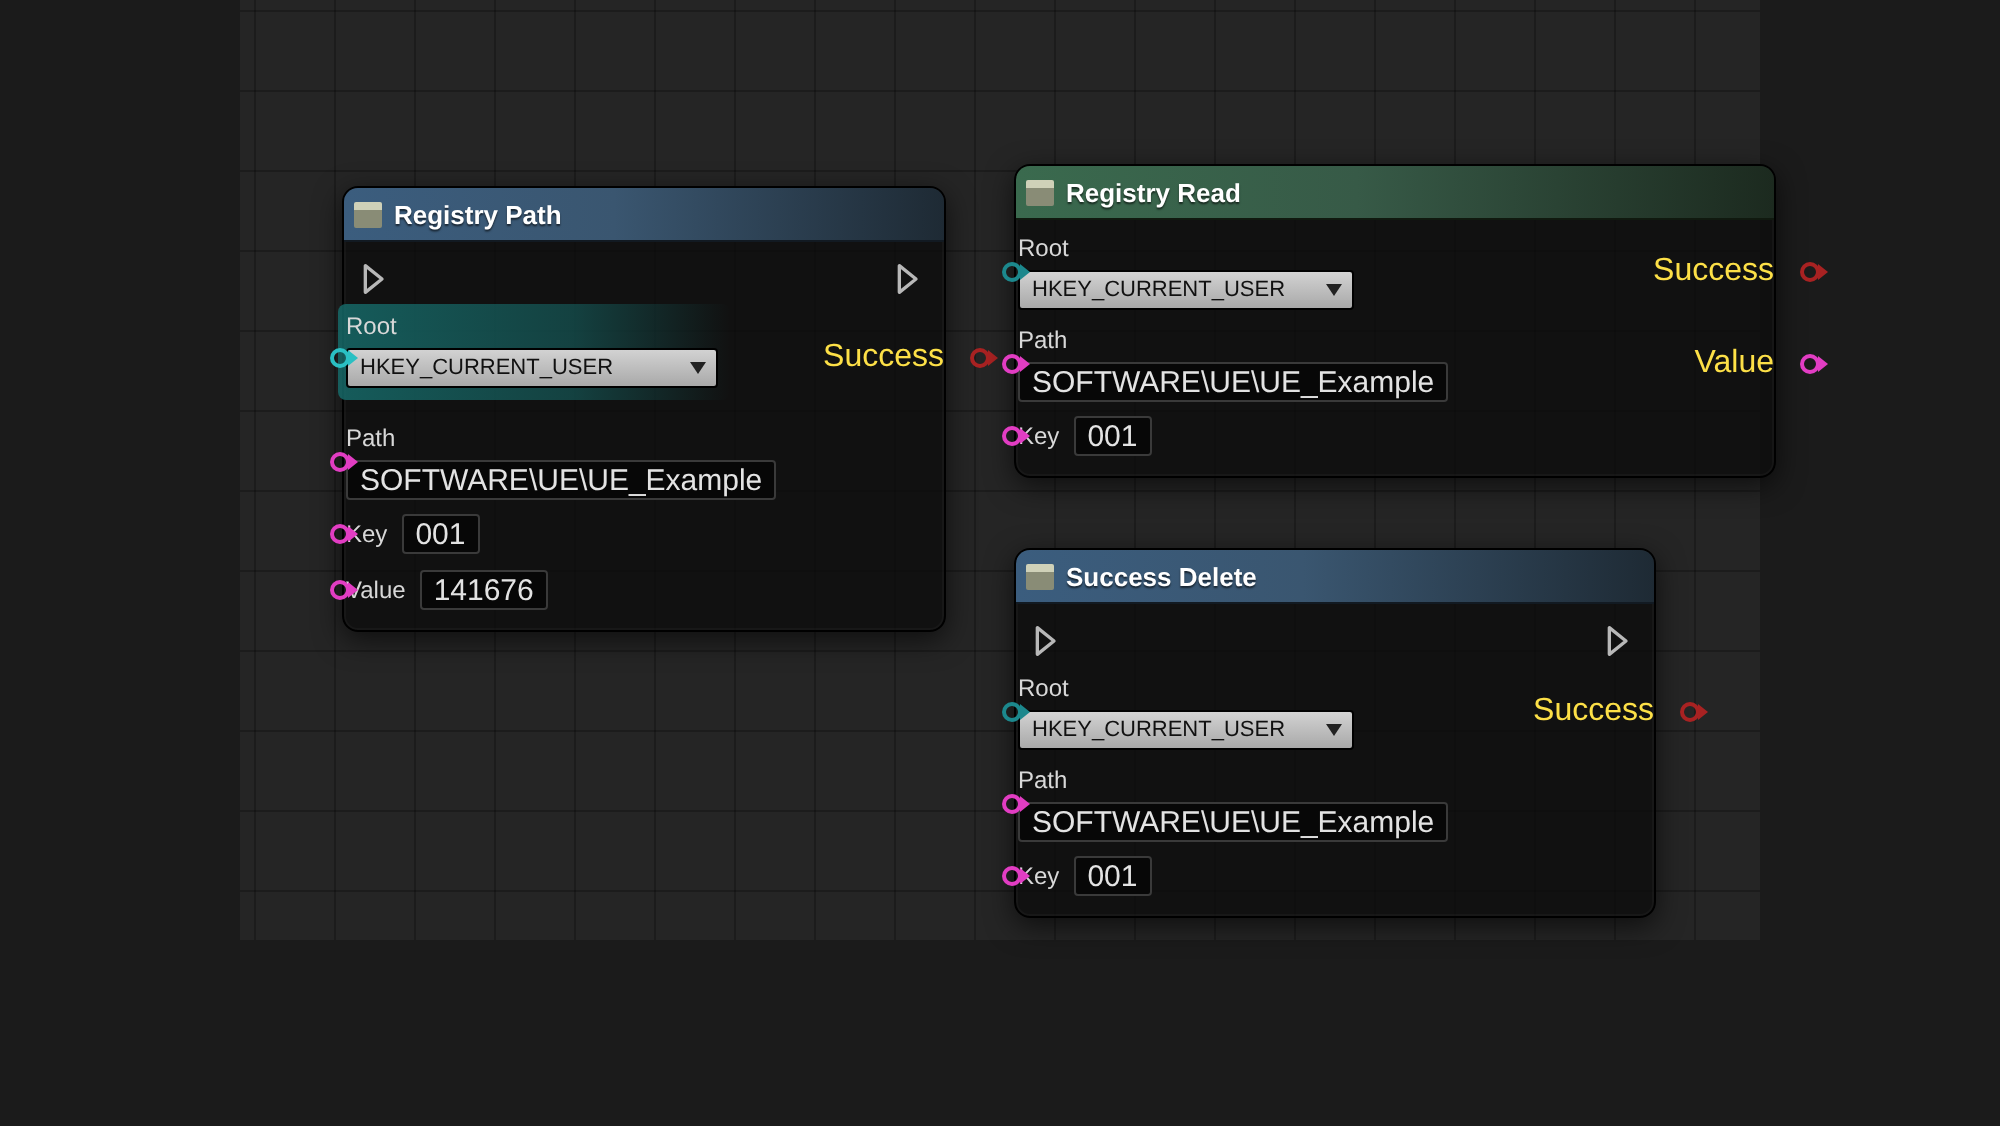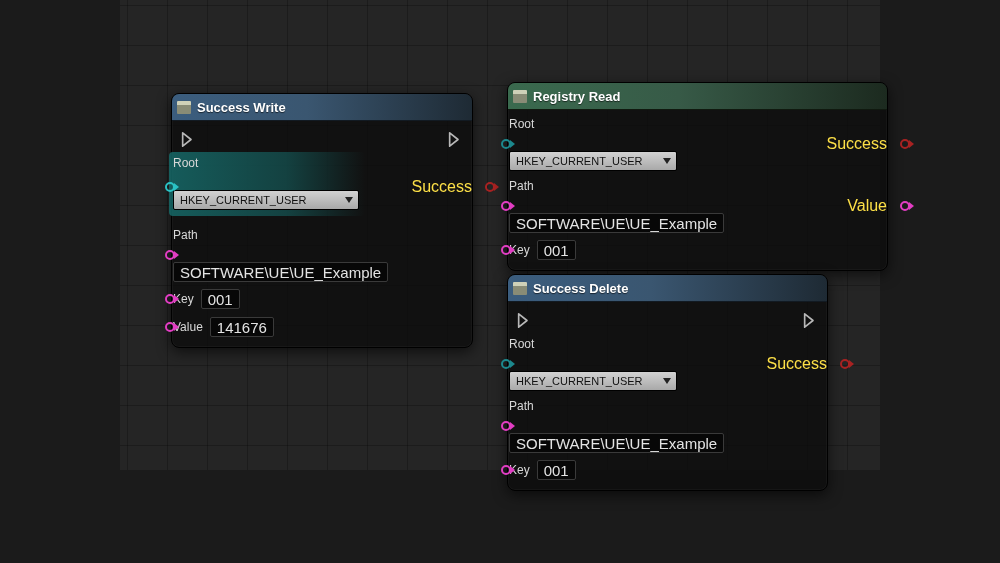--- a/index.html
+++ b/index.html
@@ -30,39 +30,39 @@
 .dot-pin{width:15px;height:13px;display:flex;align-items:center;justify-content:center;position:relative}
 .dot-pin .ring{width:10px;height:10px;border-radius:50%;border:2px solid currentColor}
 .dot-pin .tri{position:absolute;right:-2px;top:3px;width:0;height:0;border-top:4px solid transparent;border-bottom:4px solid transparent;border-left:5px solid currentColor}
 .c-red{color:#a82222}
 .c-pink{color:#e23dc3}
 .c-teal{color:#1c888d}
 .c-teal-lit{color:#2ac0c3}
 .sel{height:20px;background:linear-gradient(#d2d2d2,#a9a9a9);color:#111;border:1px solid #000;border-radius:2px;display:flex;align-items:center;justify-content:space-between;padding:0 5px 0 6px;font-size:11px;min-width:168px}
 .sel .arw{width:0;height:0;border-left:4px solid transparent;border-right:4px solid transparent;border-top:6px solid #222;margin-left:6px}
 .tx{height:20px;background:#070707;border:1px solid #3a3a3a;border-radius:2px;color:#e3e3e3;font-size:15px;padding:0 6px;display:flex;align-items:center;min-width:30px}
-.stack{display:flex;flex-direction:column;gap:20px}
+.stack{display:flex;flex-direction:column;gap:4px}
 .root-hi{background:linear-gradient(90deg,rgba(22,105,104,.85) 0%,rgba(22,105,104,.55) 60%,rgba(22,105,104,0) 100%);border-radius:4px;padding:4px 6px 6px 4px;margin:-4px -6px 2px -4px}
 .pin-anchor{width:0;height:0;position:relative;margin-left:-19px;margin-right:4px}
 .pin-anchor .dot-pin{position:absolute;left:0;top:-7px}
 .out-anchor{position:relative;margin-right:-19px;margin-left:4px}
 .out-anchor .dot-pin{position:absolute;right:-15px;top:-7px}
 </style>
 </head>
 <body>
 
 <div class="grid-area"></div>
 
 <div class="node" style="left:171px;top:93px;width:302px">
   <div class="node-hd hd-blue">
     <span class="hd-ico">
         <span class="top"></span>
         <span class="bot"></span>
       </span>
-    <span>Success Write</span>
+    <span>Registry Path</span>
   </div>
   <div class="node-body">
     <div class="row exec-row">
       <span class="exec-pin exec-open"><svg viewBox="0 0 18 20">
             <path d="M2 2 L2 18 L12 10 Z" stroke-width="2" stroke-linejoin="round"></path>
           </svg></span>
       <span class="exec-pin exec-open"><svg viewBox="0 0 18 20">
             <path d="M2 2 L2 18 L12 10 Z" stroke-width="2" stroke-linejoin="round"></path>
           </svg></span>
     </div>

